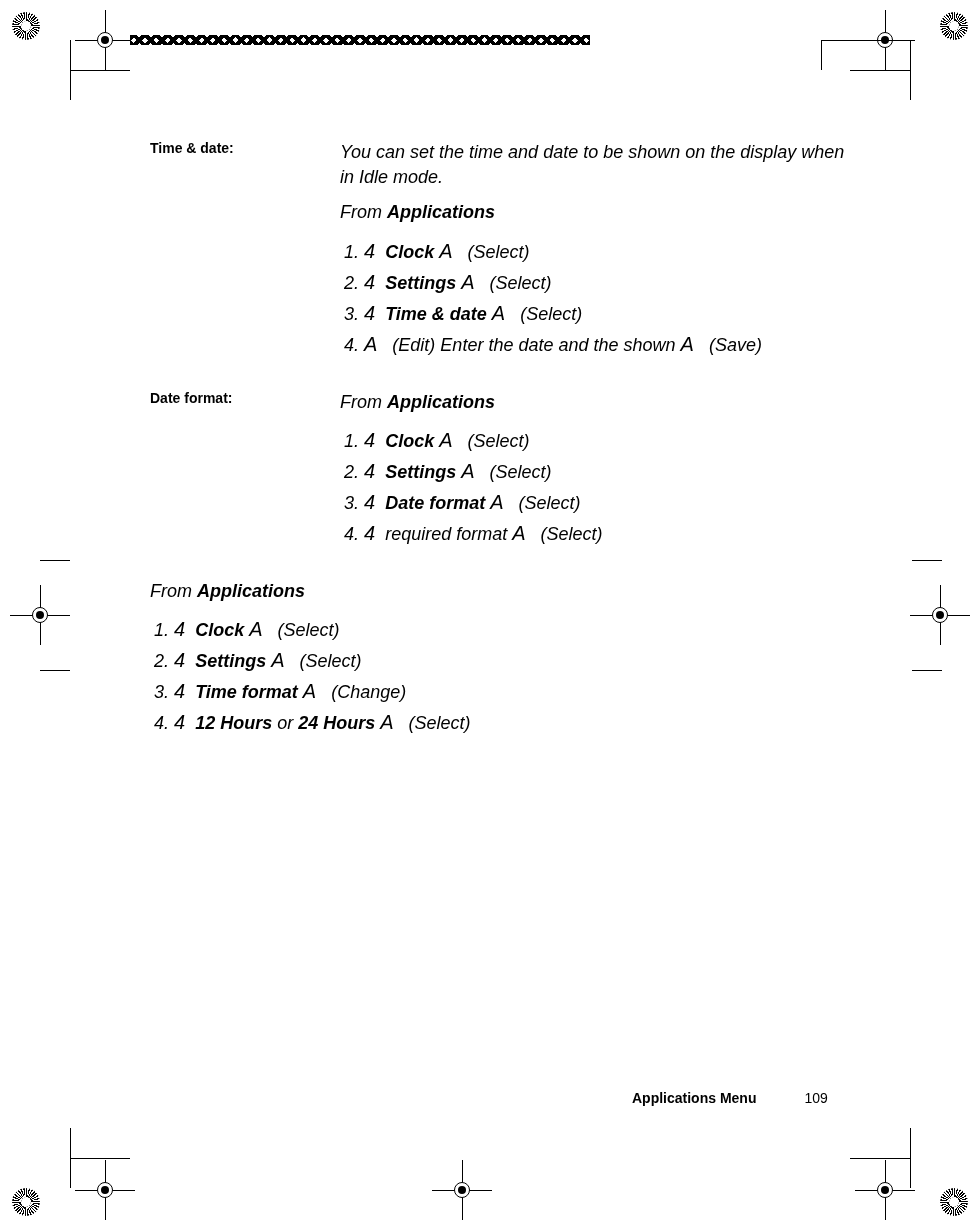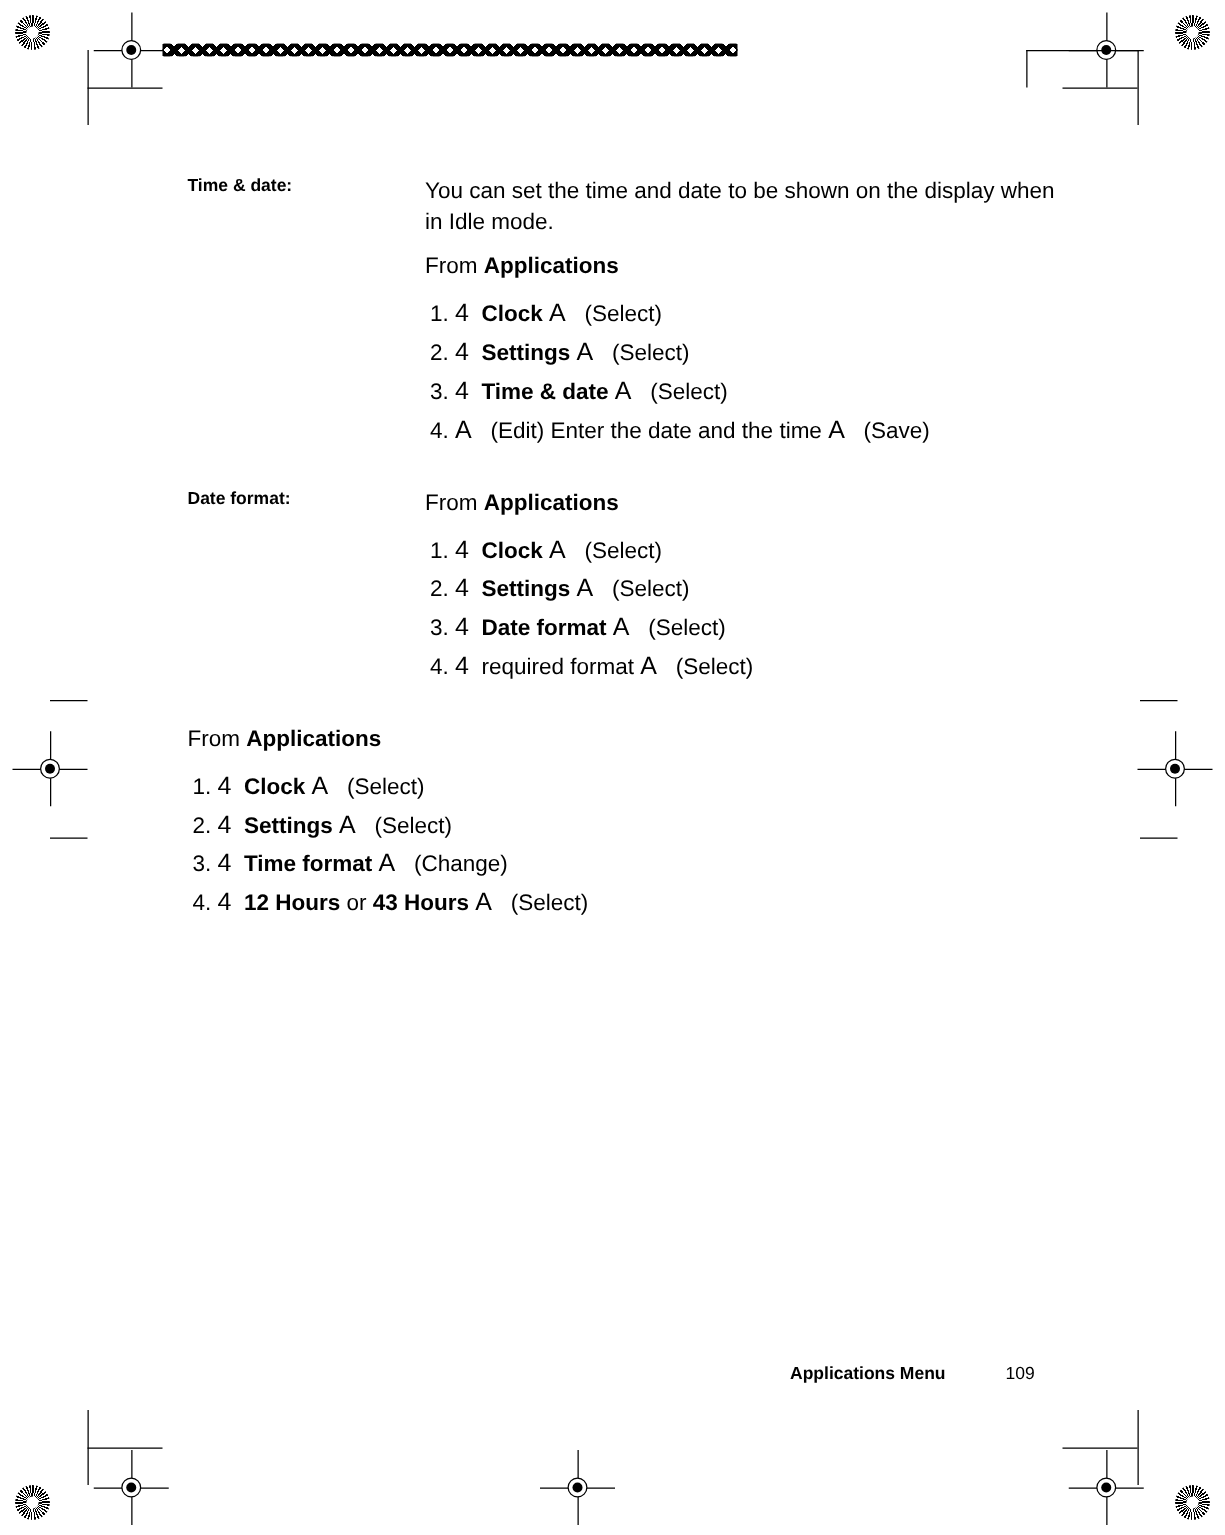--- a/index.html
+++ b/index.html
@@ -103,20 +103,21 @@
   }
   .label-col h3 {
     font-size: 14px;
     font-weight: 700;
     margin: 0;
   }
   .body-col {
     flex: 1;
     font-size: 18px;
     line-height: 1.4;
+    font-style: italic;
   }
   .body-col p {
     margin: 0 0 10px 0;
   }
   .from {
     margin: 4px 0 2px 0;
   }
   ol {
     margin: 2px 0 0 0;
     padding-left: 24px;
@@ -226,21 +227,21 @@
     </div>
     <div class="body-col">
       <p>You can set the time and date to be shown on the display when in Idle mode.</p>
       <p class="from">
         <span>From </span><b>Applications</b>
       </p>
       <ol>
         <li><span class="sym big">4</span>&nbsp;&nbsp;<b>Clock</b> <span class="sym big">A</span>&nbsp;&nbsp;<span> (Select)</span></li>
         <li><span class="sym big">4</span>&nbsp;&nbsp;<b>Settings</b> <span class="sym big">A</span>&nbsp;&nbsp;<span> (Select)</span></li>
         <li><span class="sym big">4</span>&nbsp;&nbsp;<b>Time &amp; date</b> <span class="sym big">A</span>&nbsp;&nbsp;<span> (Select)</span></li>
-        <li><span class="sym big">A</span>&nbsp;&nbsp;<span> (Edit) Enter the date and the time </span><span class="sym big">A</span>&nbsp;&nbsp;<span> (Save)</span></li>
+        <li><span class="sym big">A</span>&nbsp;&nbsp;<span> (Edit) Enter the date and the shown </span><span class="sym big">A</span>&nbsp;&nbsp;<span> (Save)</span></li>
       </ol>
     </div>
   </div>
 
   <div class="section">
     <div class="label-col">
       <h3>Date format:</h3>
     </div>
     <div class="body-col">
       <p class="from">
@@ -257,21 +258,21 @@
 
   <div class="section">
     <div class="body-col">
       <p class="from">
         <span>From </span><b>Applications</b>
       </p>
       <ol>
         <li><span class="sym big">4</span>&nbsp;&nbsp;<b>Clock</b> <span class="sym big">A</span>&nbsp;&nbsp;<span> (Select)</span></li>
         <li><span class="sym big">4</span>&nbsp;&nbsp;<b>Settings</b> <span class="sym big">A</span>&nbsp;&nbsp;<span> (Select)</span></li>
         <li><span class="sym big">4</span>&nbsp;&nbsp;<b>Time format</b> <span class="sym big">A</span>&nbsp;&nbsp;<span> (Change)</span></li>
-        <li><span class="sym big">4</span>&nbsp;&nbsp;<b>12 Hours</b><span> or </span><b>43 Hours</b> <span class="sym big">A</span>&nbsp;&nbsp;<span> (Select)</span></li>
+        <li><span class="sym big">4</span>&nbsp;&nbsp;<b>12 Hours</b><span> or </span><b>24 Hours</b> <span class="sym big">A</span>&nbsp;&nbsp;<span> (Select)</span></li>
       </ol>
     </div>
   </div>
 
 </div>
 
 <div class="footer">
   <div class="footer-inner">
     <span class="t">Applications Menu</span><span>109</span>
   </div>

